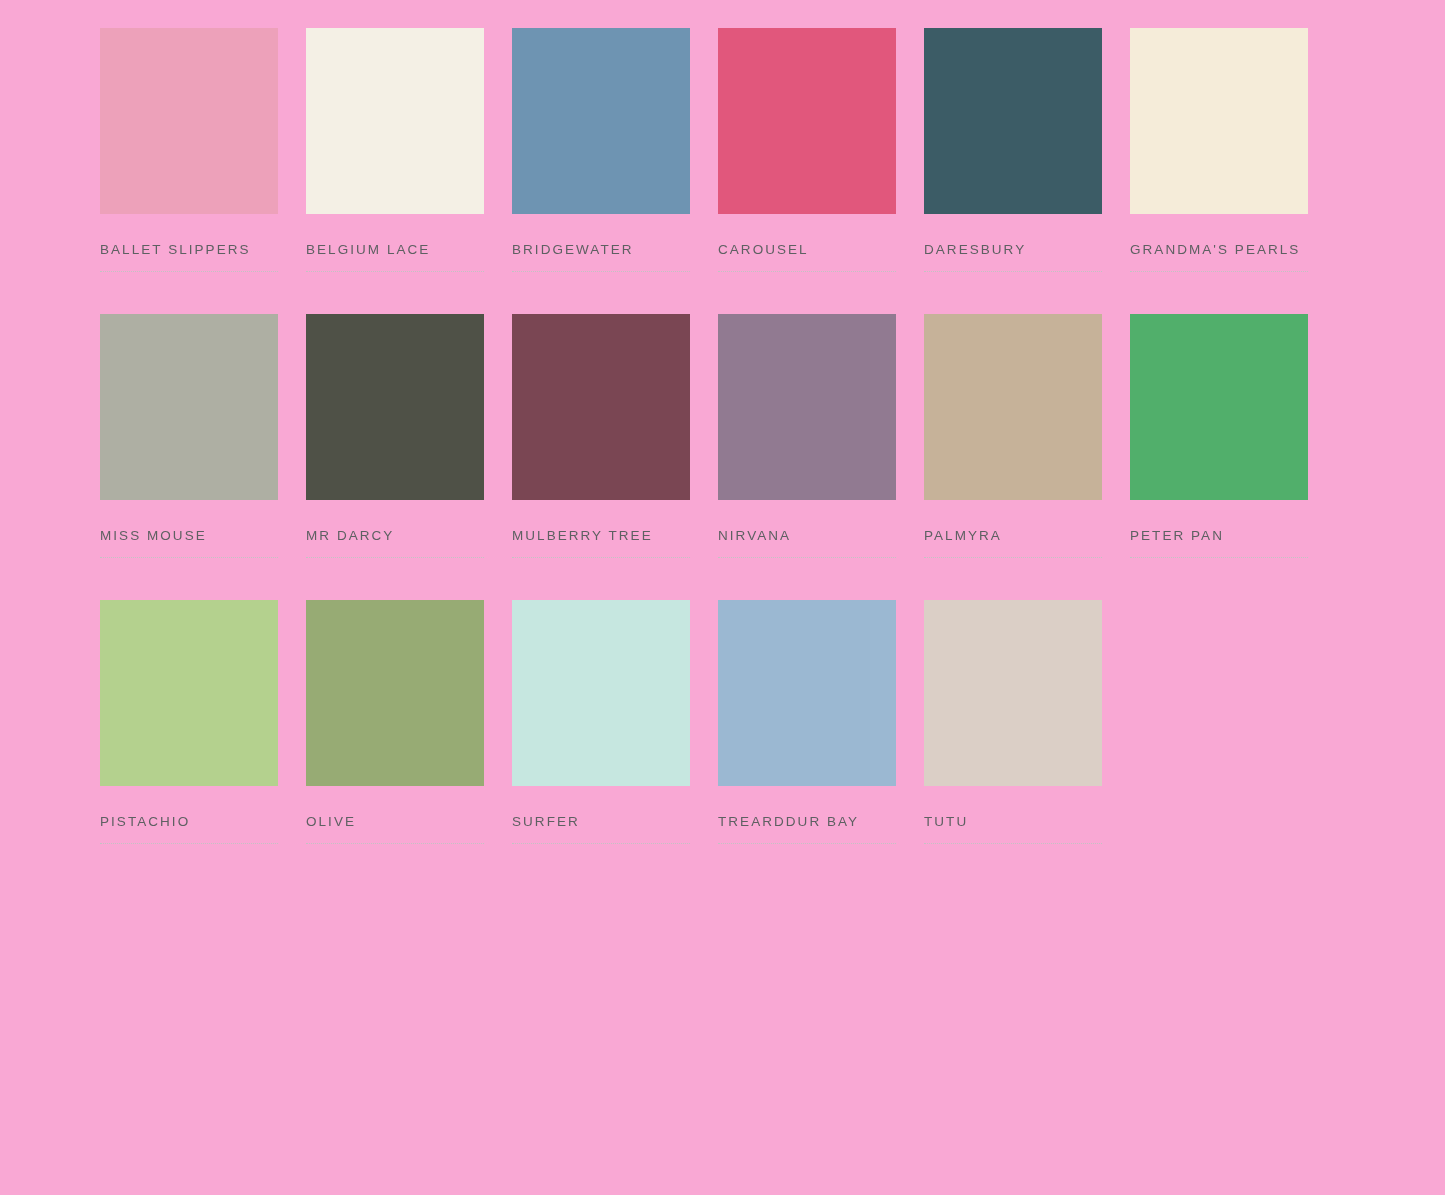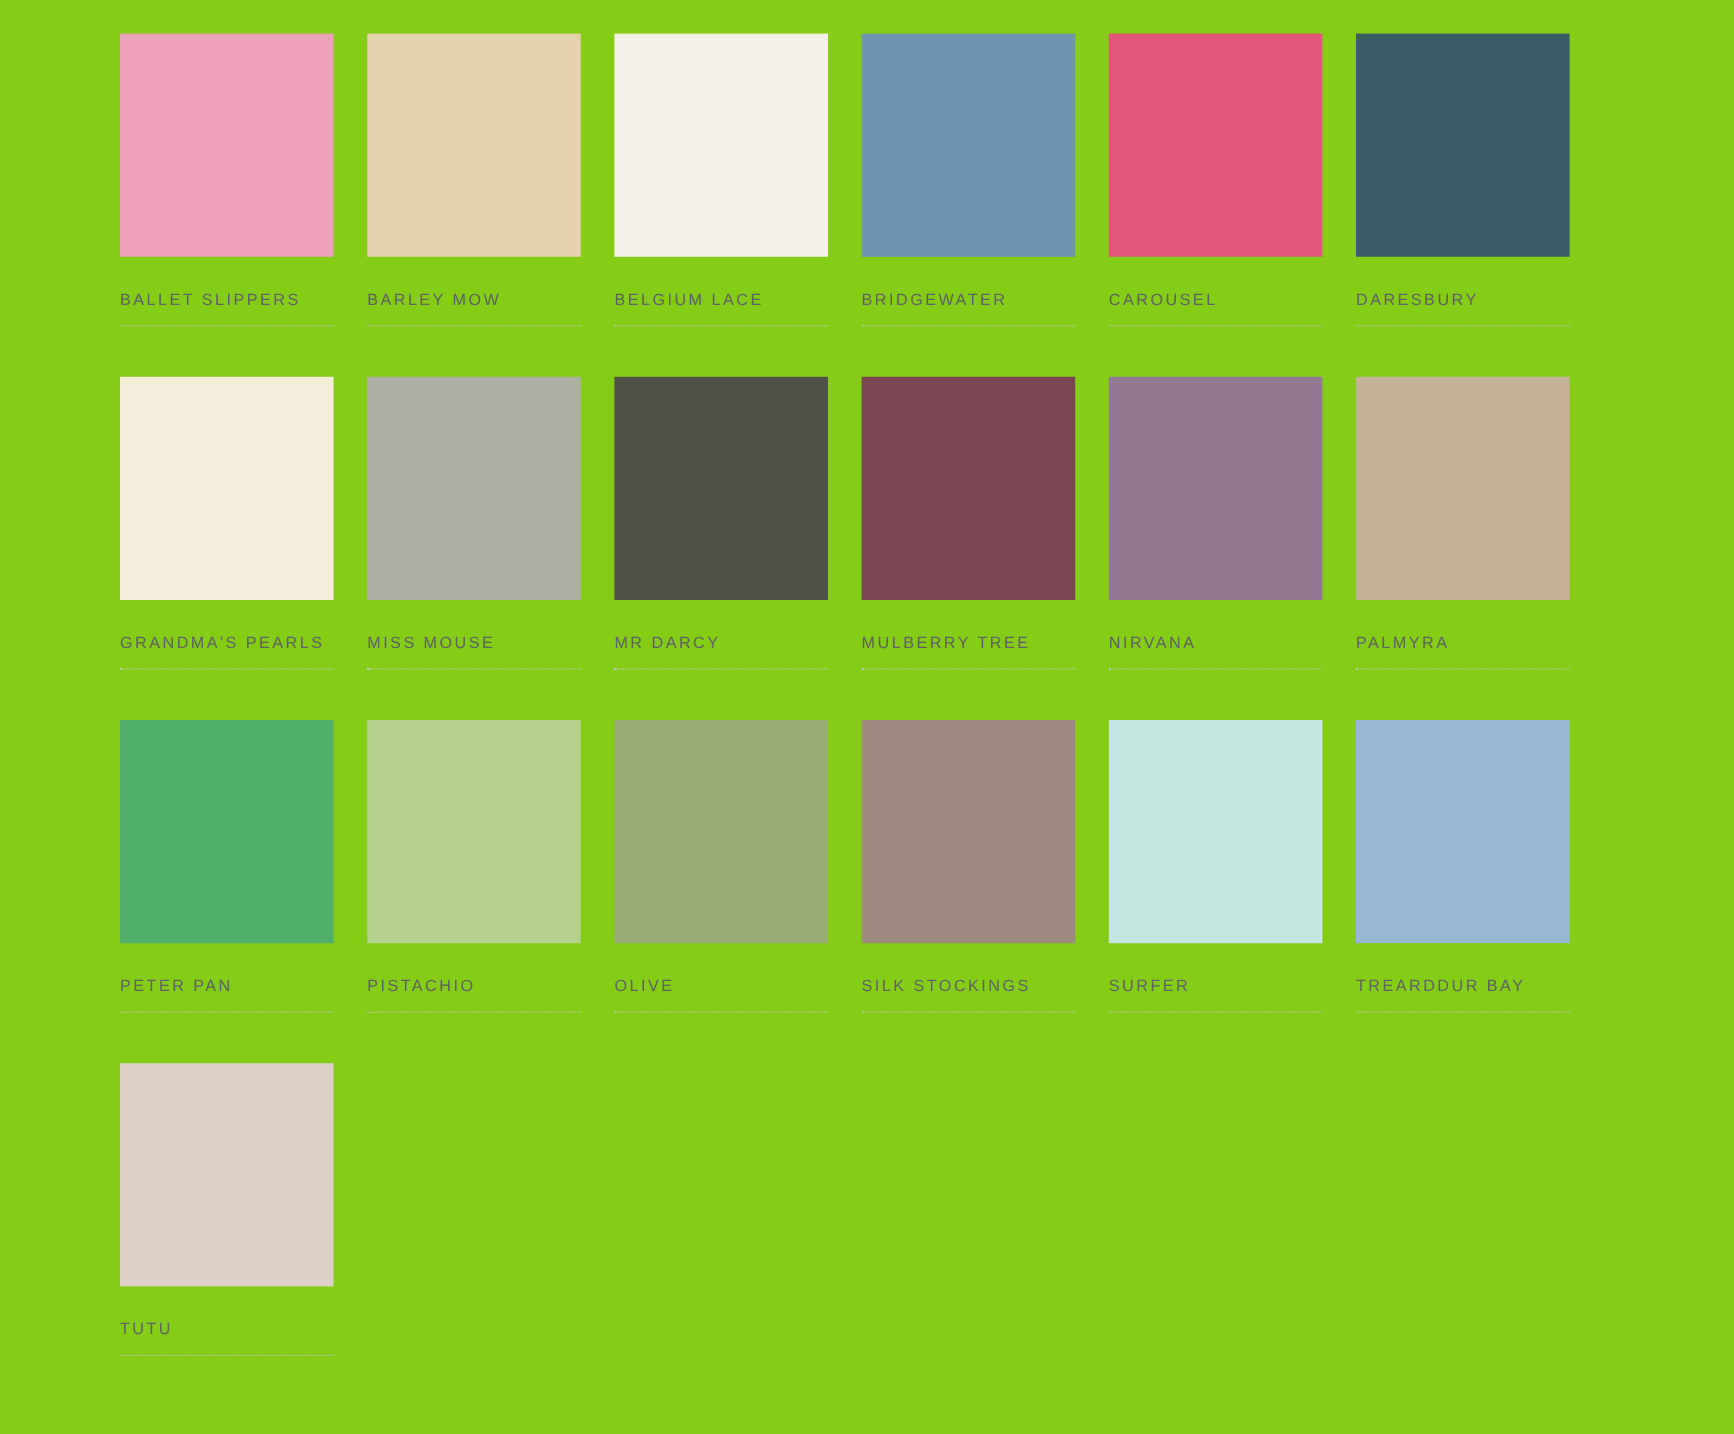--- a/index.html
+++ b/index.html
@@ -13,21 +13,21 @@
     height: 1195px;
     font-family: "Liberation Sans", sans-serif;
     overflow: hidden;
   }
 
   .palette-page {
     width: 1445px;
     height: 1195px;
     box-sizing: border-box;
     padding: 28px 100px 0 100px;
-    background: #84cc16;
+    background: #f9a8d4;
   }
 
   .swatch-grid {
     display: grid;
     grid-template-columns: repeat(6, 178px);
     column-gap: 28px;
     row-gap: 0;
     align-content: start;
   }
 
@@ -81,27 +81,20 @@
 <div class="palette-page">
   <div class="swatch-grid">
       <div class="swatch-cell">
         <div class="swatch-chip" style="background-color: rgb(237, 161, 186);"></div>
         <div class="swatch-label-wrap">
           <span class="swatch-label">BALLET SLIPPERS</span>
           <div class="swatch-rule"></div>
         </div>
       </div>
       <div class="swatch-cell">
-        <div class="swatch-chip" style="background-color: rgb(227, 210, 171);"></div>
-        <div class="swatch-label-wrap">
-          <span class="swatch-label">BARLEY MOW</span>
-          <div class="swatch-rule"></div>
-        </div>
-      </div>
-      <div class="swatch-cell">
         <div class="swatch-chip" style="background-color: rgb(244, 240, 229);"></div>
         <div class="swatch-label-wrap">
           <span class="swatch-label">BELGIUM LACE</span>
           <div class="swatch-rule"></div>
         </div>
       </div>
       <div class="swatch-cell">
         <div class="swatch-chip" style="background-color: rgb(110, 148, 178);"></div>
         <div class="swatch-label-wrap">
           <span class="swatch-label">BRIDGEWATER</span>
@@ -175,27 +168,20 @@
         <div class="swatch-chip" style="background-color: rgb(180, 209, 142);"></div>
         <div class="swatch-label-wrap">
           <span class="swatch-label">PISTACHIO</span>
           <div class="swatch-rule"></div>
         </div>
       </div>
       <div class="swatch-cell">
         <div class="swatch-chip" style="background-color: rgb(151, 171, 116);"></div>
         <div class="swatch-label-wrap">
           <span class="swatch-label">OLIVE</span>
-          <div class="swatch-rule"></div>
-        </div>
-      </div>
-      <div class="swatch-cell">
-        <div class="swatch-chip" style="background-color: rgb(158, 137, 126);"></div>
-        <div class="swatch-label-wrap">
-          <span class="swatch-label">SILK STOCKINGS</span>
           <div class="swatch-rule"></div>
         </div>
       </div>
       <div class="swatch-cell">
         <div class="swatch-chip" style="background-color: rgb(198, 231, 224);"></div>
         <div class="swatch-label-wrap">
           <span class="swatch-label">SURFER</span>
           <div class="swatch-rule"></div>
         </div>
       </div>

